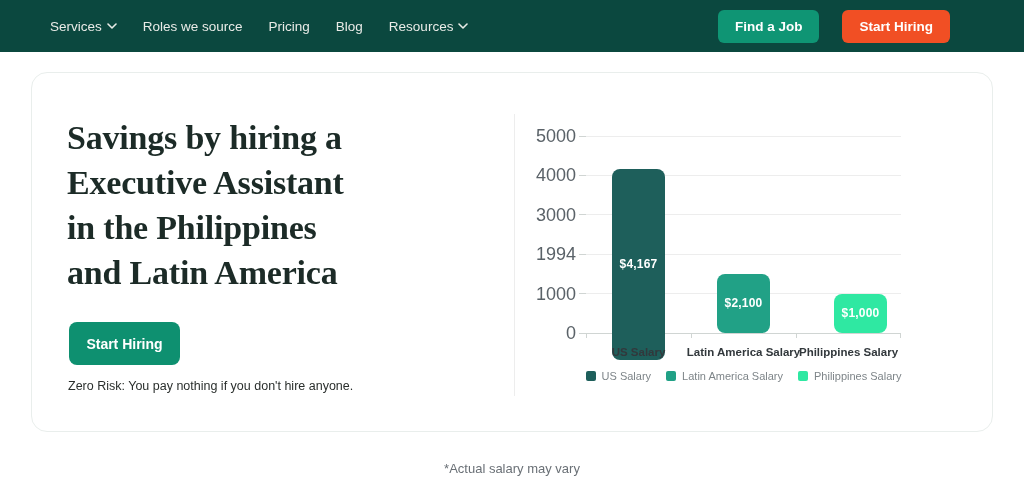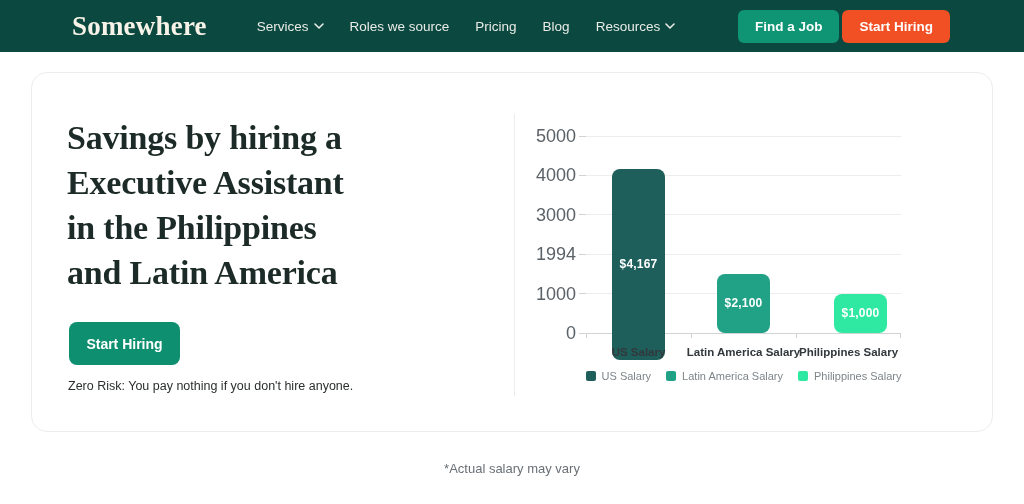--- a/index.html
+++ b/index.html
@@ -24,21 +24,21 @@
     font-weight: 700; font-size: 27px; color: #F7F3E8;
     letter-spacing: 0.2px; cursor: pointer;
   }
   .main-nav { display: flex; align-items: center; gap: 26px; margin-left: 50px; }
   .nav-item {
     display: flex; align-items: center; gap: 5px;
     color: #E9EBE7; font-size: 13.5px; font-weight: 500;
     text-decoration: none; cursor: pointer; white-space: nowrap;
   }
   .nav-item svg { display: block; }
-  .header-actions { margin-left: auto; margin-right: 74px; display: flex; gap: 3px; }
+  .header-actions { margin-left: auto; margin-right: 74px; display: flex; gap: 23px; }
   .btn {
     border: none; border-radius: 6px; cursor: pointer;
     color: #ffffff; font-family: inherit;
     font-size: 13.5px; font-weight: 700;
     height: 33px; padding: 0 17px;
     display: inline-flex; align-items: center; justify-content: center;
   }
   .btn-find-job { background: #0F9574; }
   .btn-start-hiring { background: #F14F24; }
 
@@ -106,21 +106,20 @@
     position: absolute; left: 0; top: 461px; width: 1024px;
     text-align: center; font-size: 13px; color: #6A7076;
   }
 </style>
 </head>
 <body>
 
 <div class="page">
 
   <header class="site-header">
-    <div class="logo">Somewhere</div>
 
     <nav class="main-nav">
       <a class="nav-item">
         <span>Services</span>
         <svg width="10" height="6" viewBox="0 0 10 6">
             <polyline points="1,1 5,5 9,1" fill="none" stroke="#E9EBE7" stroke-width="1.6" stroke-linecap="round" stroke-linejoin="round"></polyline>
           </svg>
       </a>
       <a class="nav-item">
         <span>Roles we source</span>

